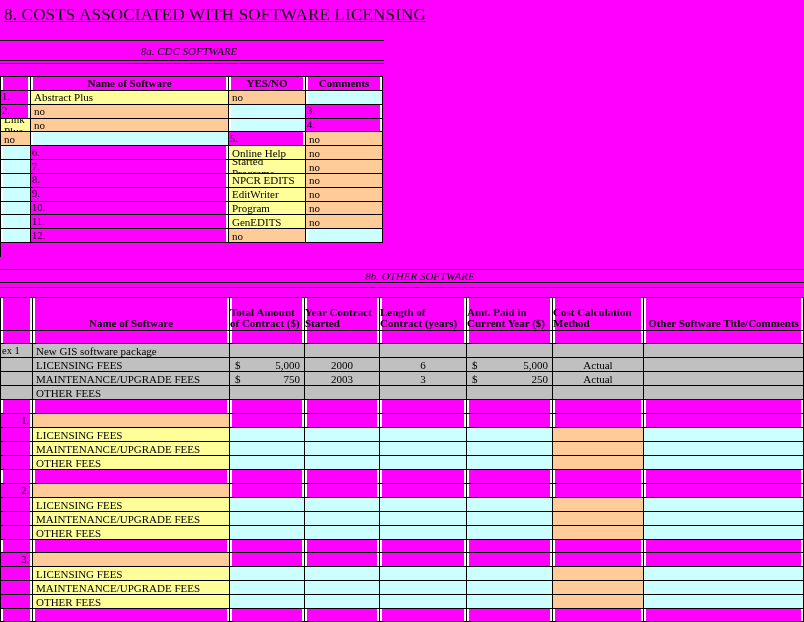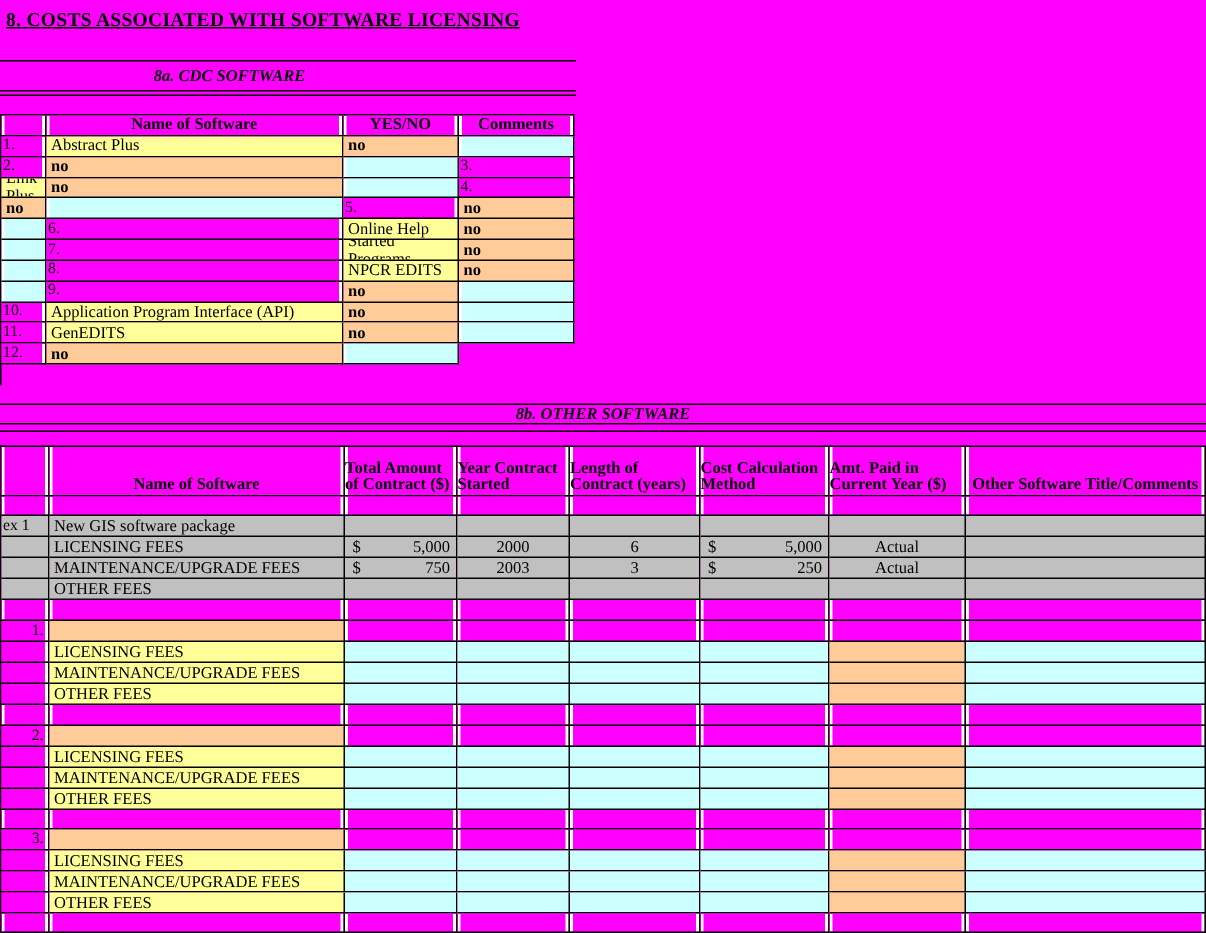--- a/index.html
+++ b/index.html
@@ -4,28 +4,28 @@
 <style>
   * { box-sizing: border-box; margin: 0; padding: 0; }
   body { margin: 0; background: #FF00FF; }
   #app {
     position: relative; width: 804px; height: 622px;
     background: #FF00FF; color: #000;
     font-family: "Liberation Serif", serif; overflow: hidden;
   }
   .title {
     position: absolute; left: 4px; top: 5px;
-    font-size: 13px; font-weight: bold; text-decoration: underline;
+    font-size: 17px; font-weight: normal; text-decoration: underline;
     letter-spacing: .2px;
   }
   .band {
     position: absolute; border-top: 1px solid #000; border-bottom: 1px solid #000;
     display: flex; align-items: center;
   }
-  .band .bt { font-size: 11px; font-weight: bold; font-style: italic; }
+  .band .bt { font-size: 11px; font-weight: normal; font-style: italic; margin-left: 36px; }
   #band-a { left: 0; top: 40px; width: 384px; height: 21px; }
   #band-a .bt { width: 306px; text-align: center; }
   #band-a-u { position: absolute; left: 0; top: 63px; width: 384px; height: 0; border-top: 1px solid #000; }
   #band-b { left: 0; top: 269px; width: 804px; height: 14px; }
   #band-b .bt { width: 100%; text-align: center; }
   #band-b-u { position: absolute; left: 0; top: 287px; width: 804px; height: 0; border-top: 1px solid #000; }
 
   .grid { position: absolute; display: grid; border-left: 1px solid #000; border-top: 1px solid #000; }
   #t1 { left: 0; top: 76px; grid-template-columns: 30px 198px 77px 77px; grid-template-rows: 14px repeat(12, 13.83px); }
   #t2 { left: 0; top: 297px;
@@ -42,21 +42,21 @@
   .p  { background: #FFCC99; }
   .cy { background: #CCFFFF; }
   .g  { background: #C0C0C0; }
   .ws  { box-shadow: inset 2px 0 0 #fff, inset -2px 0 0 #fff; }
   .wsr { box-shadow: inset -2px 0 0 #fff; }
   .wsl { box-shadow: inset 2px 0 0 #fff; }
   .num  { padding-left: 1px; font-size: 10.5px; }
   .numr { justify-content: flex-end; padding-right: 3px; font-size: 10.5px; }
   .lab { padding-left: 3px; }
   .ctr { justify-content: center; }
-  .b { font-weight: bold; text-align: center; }
+  .b { font-weight: normal; text-align: center; }
   .money { justify-content: space-between; padding: 0 4px 0 5px; }
 </style>
 </head>
 <body>
 
 <div id="app">
 
   <div class="title">8. COSTS ASSOCIATED WITH SOFTWARE LICENSING</div>
 
   <div class="band" id="band-a">
@@ -101,20 +101,21 @@
     <div class="c y lab">Started Programs</div>
     <div class="c p lab b">no</div>
     <div class="c cy wsl"></div>
 
     <div class="c m num wsr">8.</div>
     <div class="c y lab">NPCR EDITS</div>
     <div class="c p lab b">no</div>
     <div class="c cy wsl"></div>
 
     <div class="c m num wsr">9.</div>
+    <div class="c y lab">EditWriter</div>
     <div class="c p lab b">no</div>
     <div class="c cy wsl"></div>
 
     <div class="c m num wsr">10.</div>
     <div class="c y lab">Application Program Interface (API)</div>
     <div class="c p lab b">no</div>
     <div class="c cy wsl"></div>
 
     <div class="c m num wsr">11.</div>
     <div class="c y lab">GenEDITS</div>
@@ -131,22 +132,22 @@
   </div>
   <div id="band-b-u"></div>
 
   <div class="grid" id="t2">
 
     <div class="c m hd ws"></div>
     <div class="c m hd ws">Name of Software</div>
     <div class="c m hd ws">Total Amount of Contract ($)</div>
     <div class="c m hd ws">Year Contract Started</div>
     <div class="c m hd ws">Length of Contract (years)</div>
+    <div class="c m hd ws">Amt. Paid in Current Year ($)</div>
     <div class="c m hd ws">Cost Calculation Method</div>
-    <div class="c m hd ws">Amt. Paid in Current Year ($)</div>
     <div class="c m hd ws">Other Software Title/Comments</div>
 
     <div class="c m ws"></div>
     <div class="c m ws"></div>
     <div class="c m ws"></div>
     <div class="c m ws"></div>
     <div class="c m ws"></div>
     <div class="c m ws"></div>
     <div class="c m ws"></div>
     <div class="c m ws"></div>

